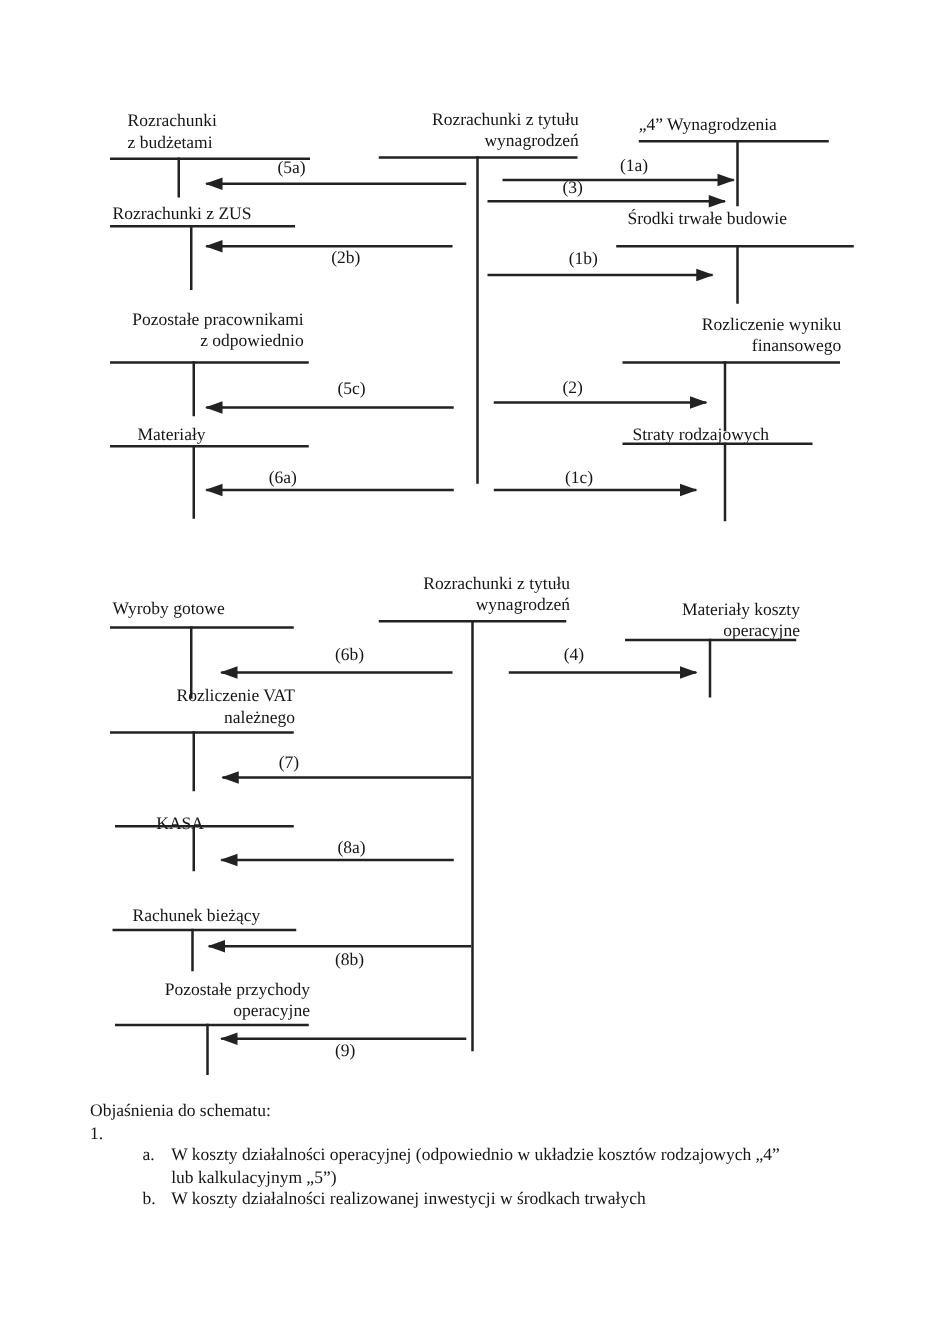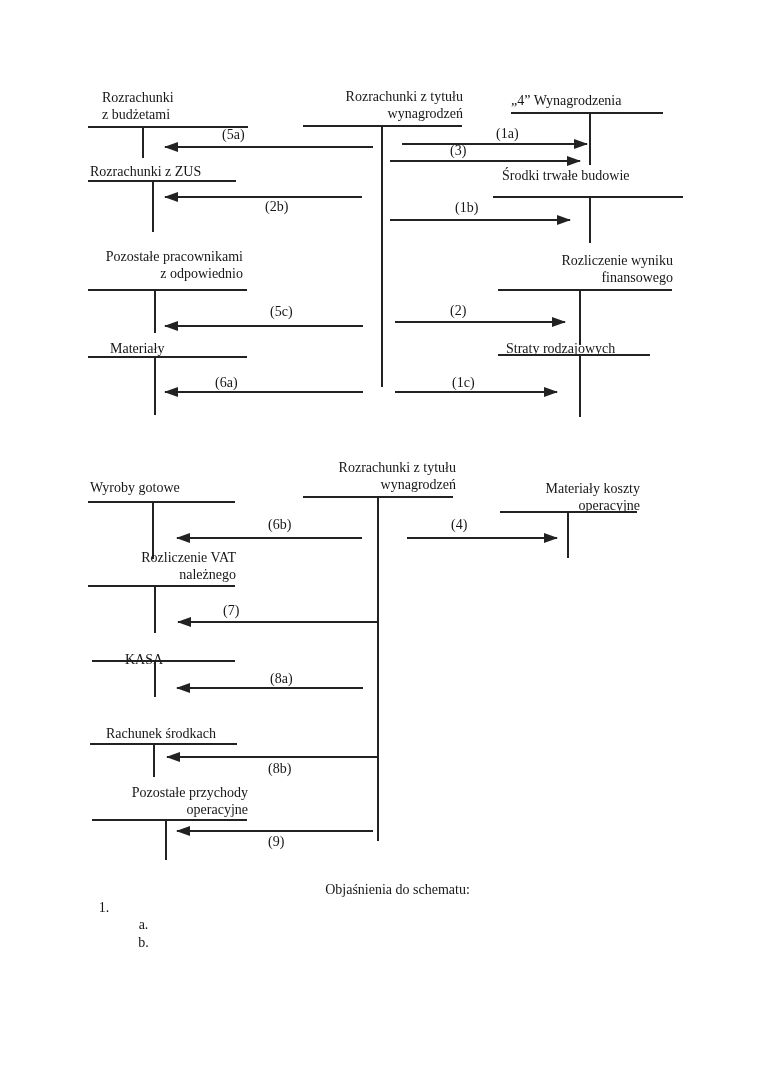--- a/index.html
+++ b/index.html
@@ -27,22 +27,22 @@
     position: absolute;
     top: -4px;
     width: 0; height: 0;
     border-top: 5px solid transparent;
     border-bottom: 5px solid transparent;
   }
   .ah-l { left: -1px;  border-right: 14px solid #222222; }
   .ah-r { right: -1px; border-left: 14px solid #222222; }
   .notes {
     position: absolute;
-    left: 90px; top: 881px; width: 615px;
-    font-size: 14px; line-height: 17.5px; text-align: center;
+    left: 72px; top: 881px; width: 615px;
+    font-size: 14px; line-height: 17.5px;
   }
   .nrow { display: flex; }
   .nnum1 { width: 28px; flex: none; }
   .nsub  { margin-left: 42px; }
   .nnum2 { width: 23px; flex: none; }
 </style>
 </head>
 <body>
 
 <div class="page">
@@ -209,21 +209,21 @@
     <div class="vl" style="left:154px;top:585px;height:48px"></div>
   </div>
 
   <div>
     <div class="lbl" style="left:125px;top:651px">KASA</div>
     <div class="hl" style="left:92px;top:660px;width:143px"></div>
     <div class="vl" style="left:154px;top:660px;height:37px"></div>
   </div>
 
   <div>
-    <div class="lbl" style="left:106px;top:725px">Rachunek środkach</div>
+    <div class="lbl" style="left:106px;top:725px">Rachunek bieżący</div>
     <div class="hl" style="left:90px;top:743px;width:147px"></div>
     <div class="vl" style="left:153px;top:743px;height:34px"></div>
   </div>
 
   <div>
     <div class="lbl ctr" style="left:88px;top:784px;width:160px">
       <div>Pozostałe przychody</div>
       <div>operacyjne</div>
     </div>
     <div class="hl" style="left:92px;top:819px;width:155px"></div>
@@ -273,20 +273,23 @@
   </div>
 
   <div class="notes">
     <div>Objaśnienia do schematu:</div>
     <div class="nrow">
       <span class="nnum1">1.</span>
     </div>
     <div class="nrow nsub">
       <span class="nnum2">a.</span>
       <span>
+        <div>W koszty działalności operacyjnej (odpowiednio w układzie kosztów rodzajowych „4”</div>
+        <div>lub kalkulacyjnym „5”)</div>
       </span>
     </div>
     <div class="nrow nsub">
       <span class="nnum2">b.</span>
+      <span>W koszty działalności realizowanej inwestycji w środkach trwałych</span>
     </div>
   </div>
 
 </div>
 
 </body></html>

